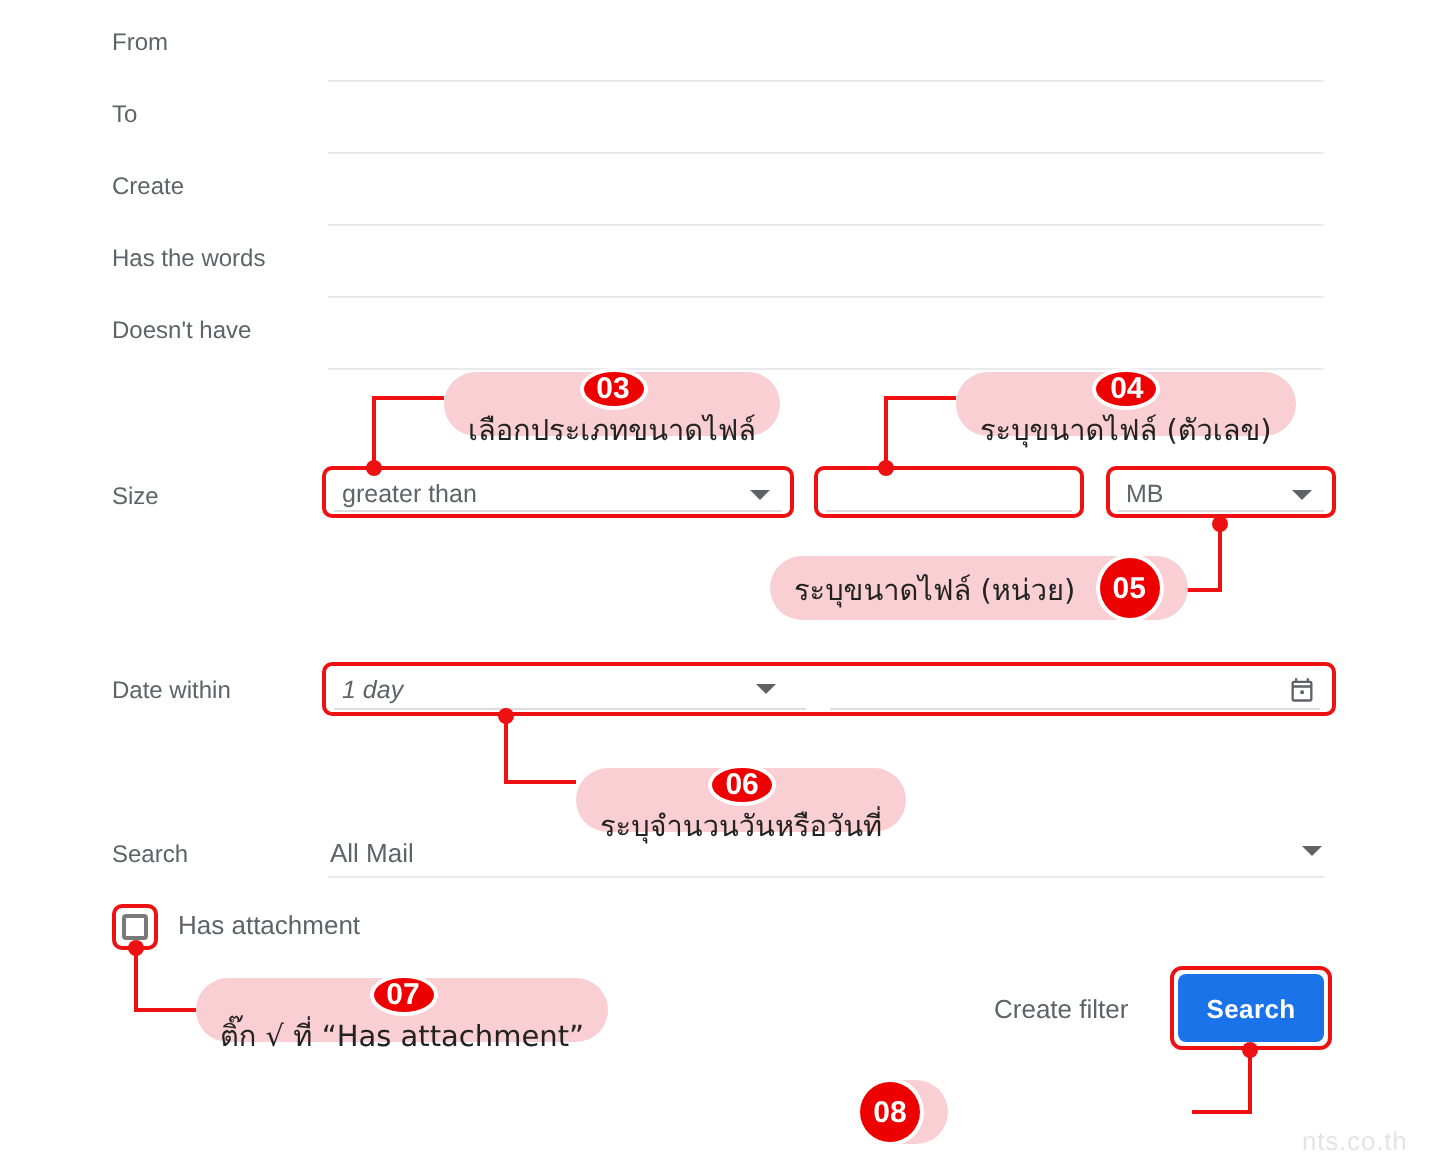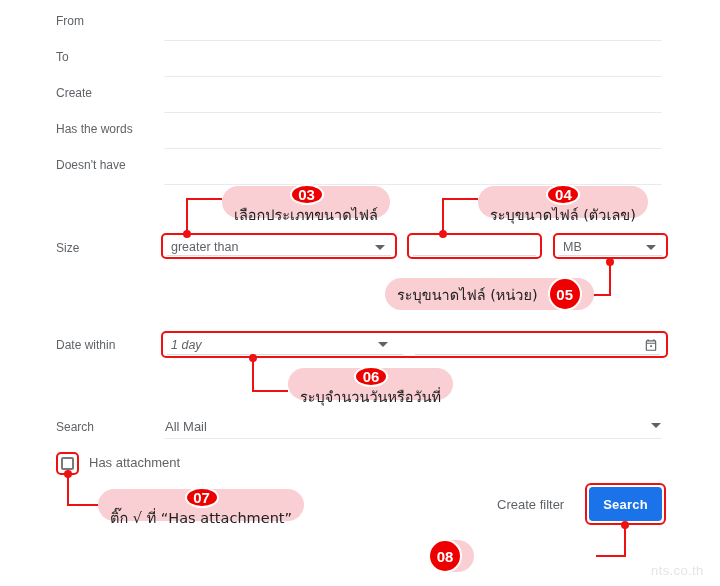--- a/index.html
+++ b/index.html
@@ -324,21 +324,21 @@
 <div class="callout badge-left" style="left:478px; top:186px;">
   <span class="badge">04</span>
   <span class="ctext">ระบุขนาดไฟล์ (ตัวเลข)</span>
 </div>
 
 <div class="callout badge-right" style="left:385px; top:278px;">
   <span class="badge">05</span>
   <span class="ctext">ระบุขนาดไฟล์ (หน่วย)</span>
 </div>
 
-<div class="callout badge-left" style="left:288px; top:368px;">
+<div class="callout badge-left" style="left:288px; top:384px;">
   <span class="badge">06</span>
   <span class="ctext">ระบุจำนวนวันหรือวันที่</span>
 </div>
 
 <div class="callout badge-left" style="left:98px; top:489px;">
   <span class="badge">07</span>
   <span class="ctext">ติ๊ก √ ที่ “Has attachment”</span>
 </div>
 
 <div class="callout badge-right" style="left:430px; top:540px;">

